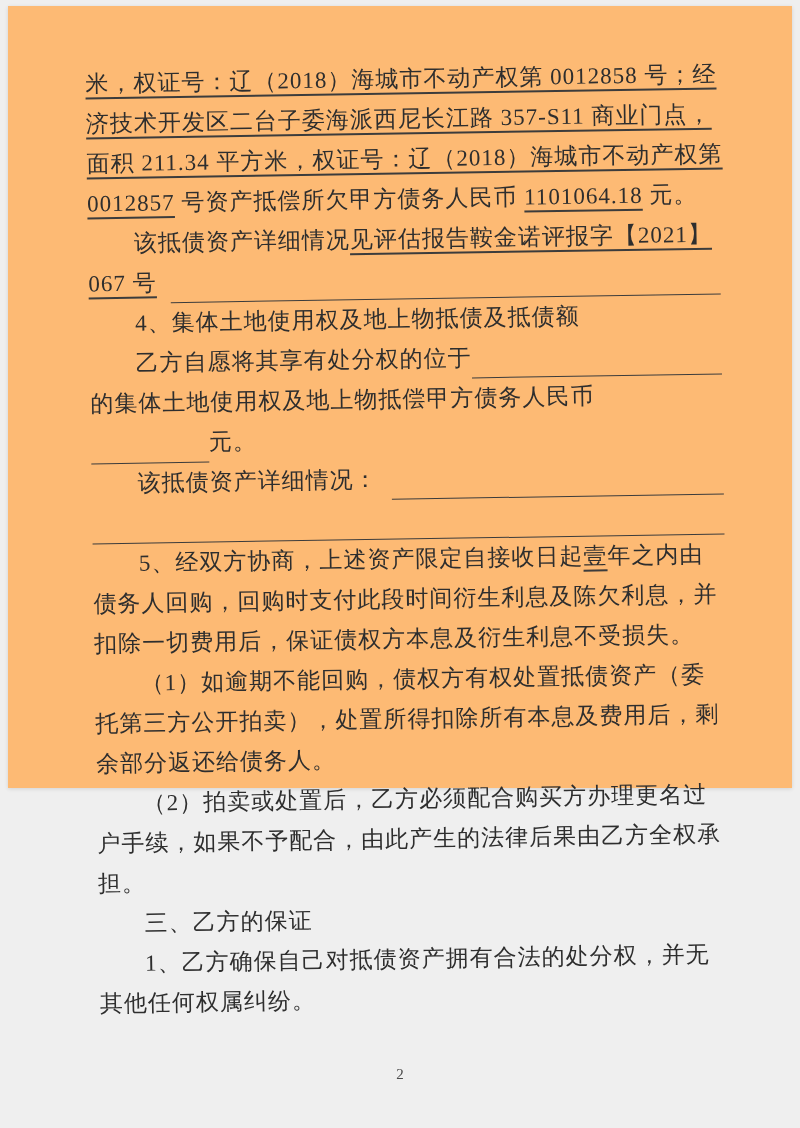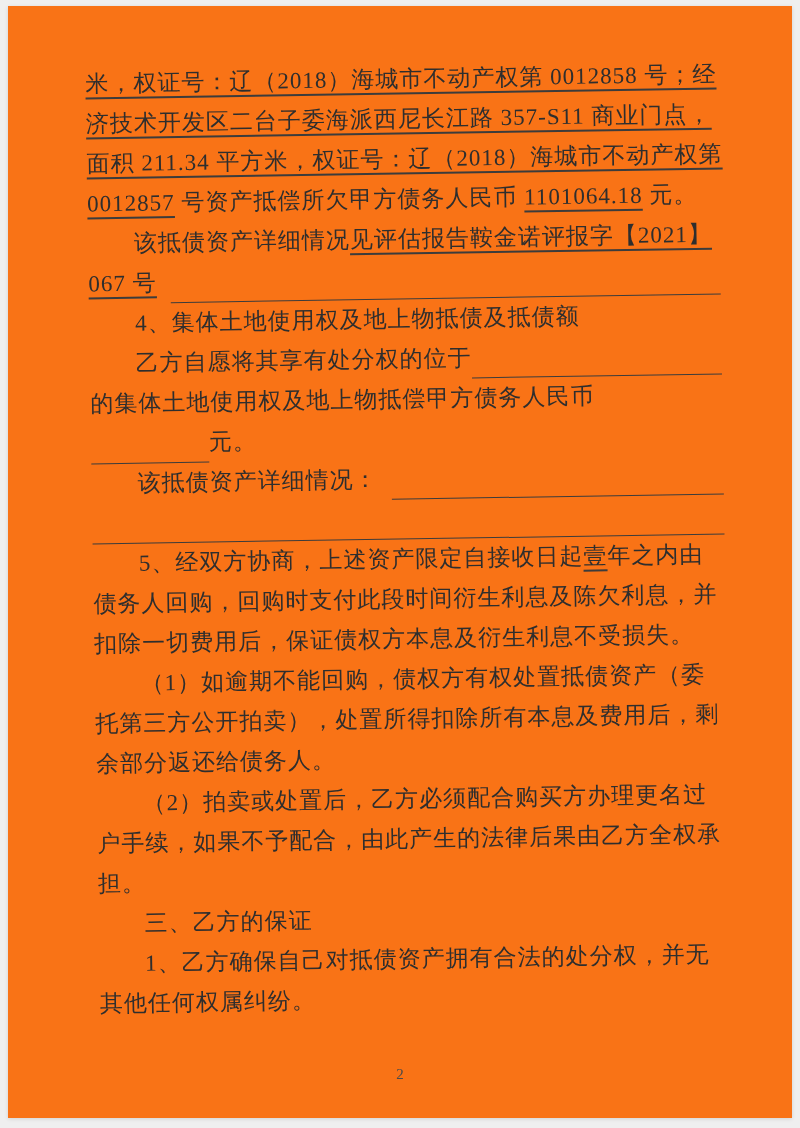--- a/index.html
+++ b/index.html
@@ -9,22 +9,22 @@
     height: 1128px;
     background: #efefef;
     overflow: hidden;
     font-family: "Liberation Serif", "DejaVu Serif", serif;
   }
   .page {
     position: absolute;
     left: 8px;
     top: 6px;
     width: 784px;
-    height: 1112px;
-    background: #f97316;
+    height: 782px;
+    background: #fdba74;
     box-shadow: 0 1px 4px rgba(0,0,0,0.12);
   }
   .content {
     position: absolute;
     left: 77px;
     top: 54px;
     width: 632px;
     transform: rotate(-0.9deg);
     transform-origin: 45% 0;
     color: #2e2e2e;

